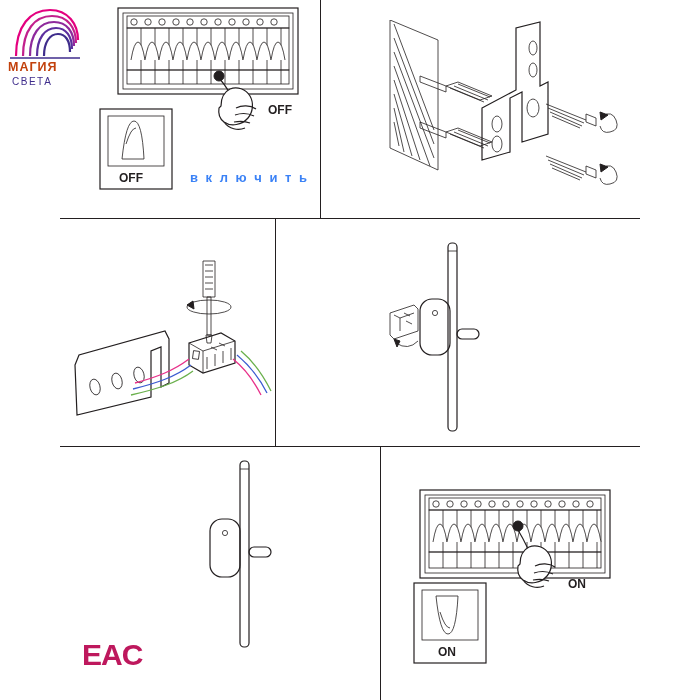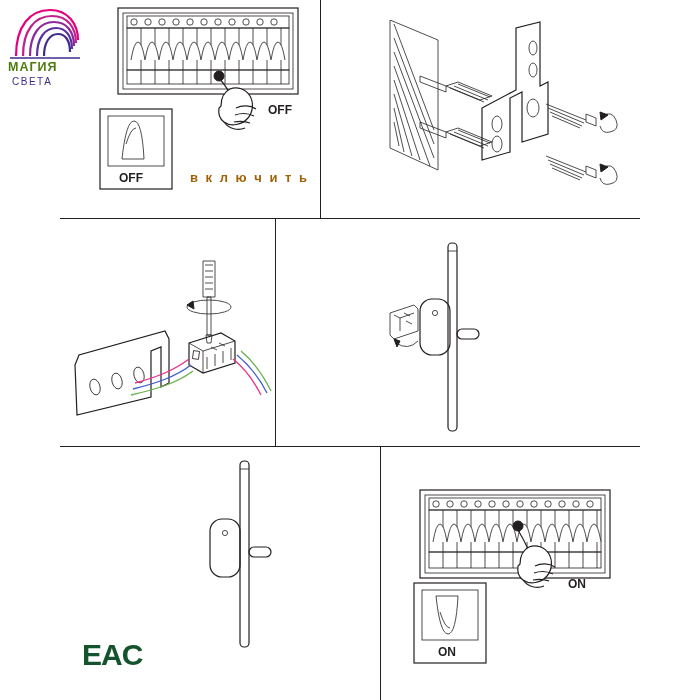--- a/index.html
+++ b/index.html
@@ -40,56 +40,56 @@
     top: 4px;
     width: 110px;
     height: 86px;
   }
   .logo-text-1 {
     position: absolute;
     left: 2px;
     top: 56px;
     font-size: 12.5px;
     letter-spacing: 1px;
-    color: #4d7c0f;
+    color: #c2410c;
     font-weight: bold;
   }
   .logo-text-2 {
     position: absolute;
     left: 6px;
     top: 72px;
     font-size: 10px;
     letter-spacing: 1.5px;
     color: #3f2d8c;
     font-weight: normal;
   }
   .caption {
     position: absolute;
     font-weight: bold;
-    color: #a16207;
+    color: #3b82f6;
     letter-spacing: 2px;
   }
   .cap-include {
     left: 190px;
     top: 170px;
     font-size: 13px;
   }
   .cap-exclude {
     left: 492px;
     top: 648px;
     font-size: 13px;
   }
   .eac {
     position: absolute;
     left: 82px;
     top: 638px;
     font-size: 30px;
     font-weight: bold;
     letter-spacing: -1px;
-    color: #14532d;
+    color: #be185d;
     font-family: "Liberation Sans", sans-serif;
   }
   svg { display: block; }
   .ln { fill: none; stroke: #231f20; stroke-width: 1.2; }
   .ln-thin { fill: none; stroke: #231f20; stroke-width: 0.8; }
   .fill-dark { fill: #231f20; stroke: #231f20; stroke-width: 1; }
   .lbl {
     font-family: "Liberation Sans", sans-serif;
     font-weight: bold;
     font-size: 12px;

